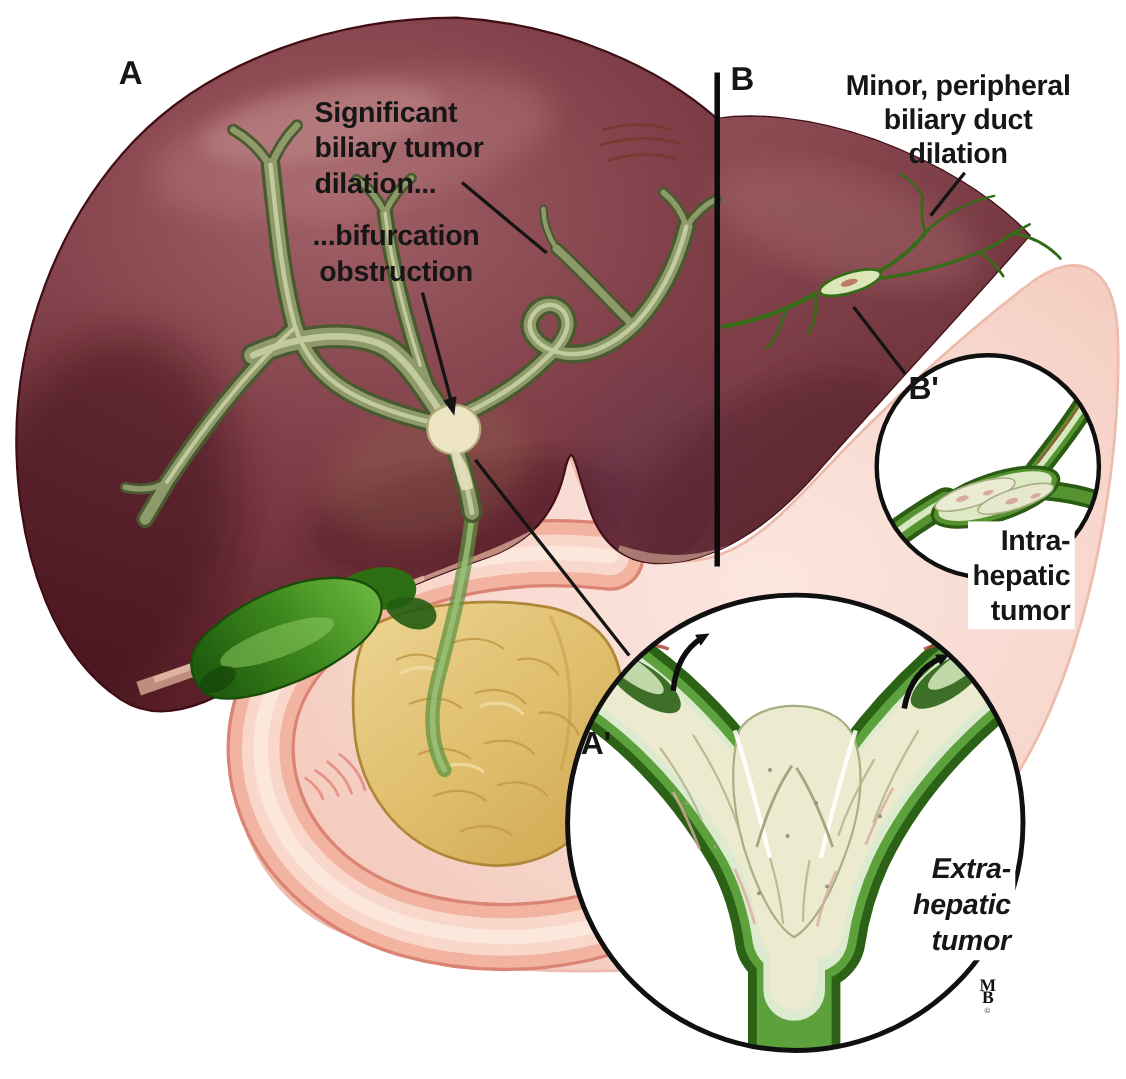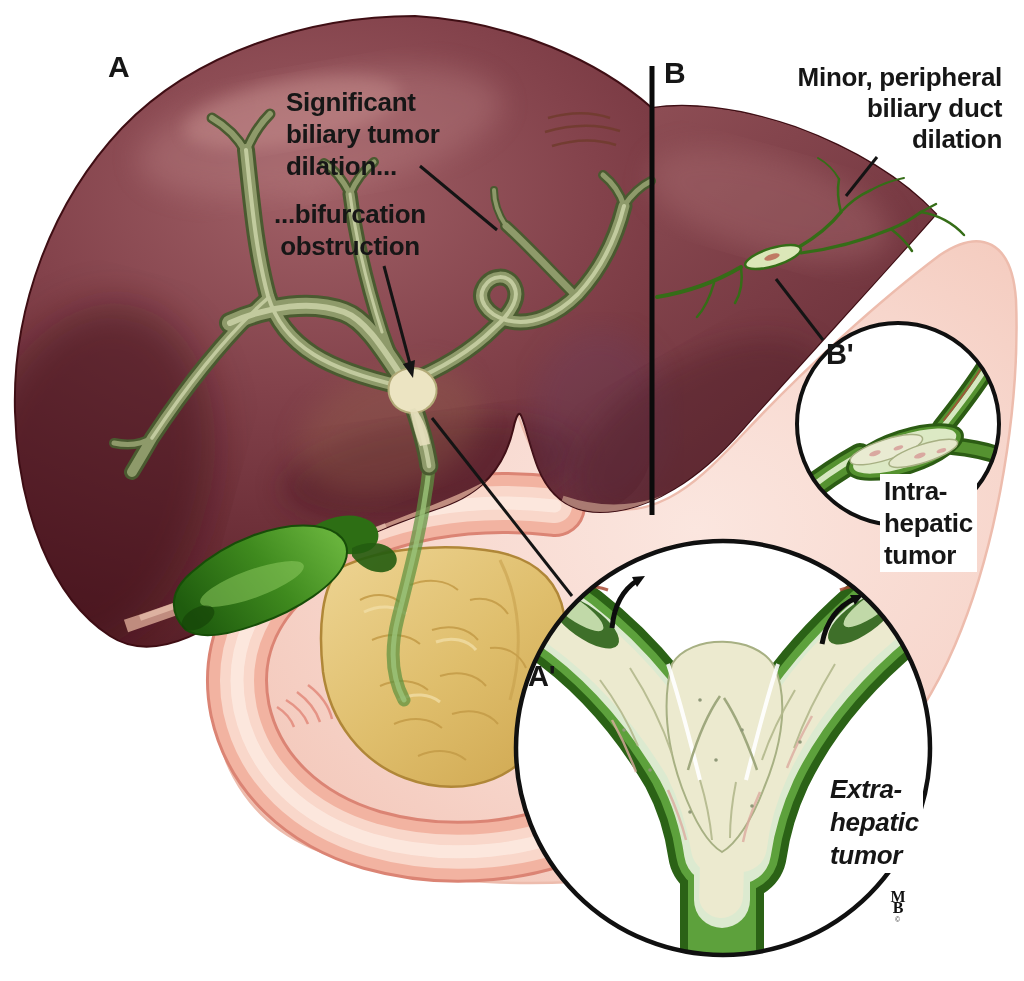--- a/index.html
+++ b/index.html
@@ -3,23 +3,23 @@
 <meta charset="utf-8">
 <style>
   html,body{margin:0;padding:0;background:#fff;}
   .stage{position:relative;width:1024px;height:981px;background:#ffffff;overflow:hidden;
          font-family:"Liberation Sans",sans-serif;}
   .stage svg{position:absolute;left:0;top:0;z-index:0;}
   .lbl{position:absolute;z-index:2;white-space:pre-line;color:#161616;
        font:700 26px/32px "Liberation Sans",sans-serif;letter-spacing:-0.3px;}
   .panel-letter{font:700 30px/30px "Liberation Sans",sans-serif;}
   .inset-letter{font:700 29px/29px "Liberation Sans",sans-serif;}
-  .align-right{text-align:right;}
+  .align-right{text-align:center;}
   .align-center{text-align:center;}
-  .halo{background:#ffffff;padding:1px 4px;}
+  .halo{background:#ffffff;padding:1px 4px;text-align:right;}
   .monogram{position:absolute;z-index:2;width:36px;text-align:center;color:#111;}
   .monogram .mg-top{display:block;font:700 16px/14px "Liberation Serif",serif;}
   .monogram .mg-bot{display:block;font:700 16px/12px "Liberation Serif",serif;margin-top:-2px;}
   .monogram .mg-note{display:block;font:400 7px/8px "Liberation Sans",sans-serif;margin-top:2px;letter-spacing:1px;color:#333;}
 </style>
 </head>
 <body>
 
 <div class="stage">
 
@@ -337,21 +337,21 @@
   </g>
 </svg>
 
 <div class="lbl panel-letter" style="left:108px;top:52px;">A</div>
 <div class="lbl panel-letter" style="left:664px;top:58px;">B</div>
 
 <div class="lbl" style="left:286px;top:86px;">Significant
 biliary tumor
 dilation...</div>
 
-<div class="lbl align-center" style="left:235px;top:198px;width:230px;">...bifurcation
+<div class="lbl align-center" style="left:245px;top:198px;width:230px;">...bifurcation
 obstruction</div>
 
 <div class="lbl align-right" style="left:740px;top:62px;width:262px;line-height:31px;">Minor, peripheral
 biliary duct
 dilation</div>
 
 <div class="lbl inset-letter" style="left:826px;top:340px;">B'</div>
 <div class="lbl inset-letter" style="left:528px;top:662px;">A'</div>
 
 <div class="lbl halo" style="left:880px;top:474px;">Intra-

